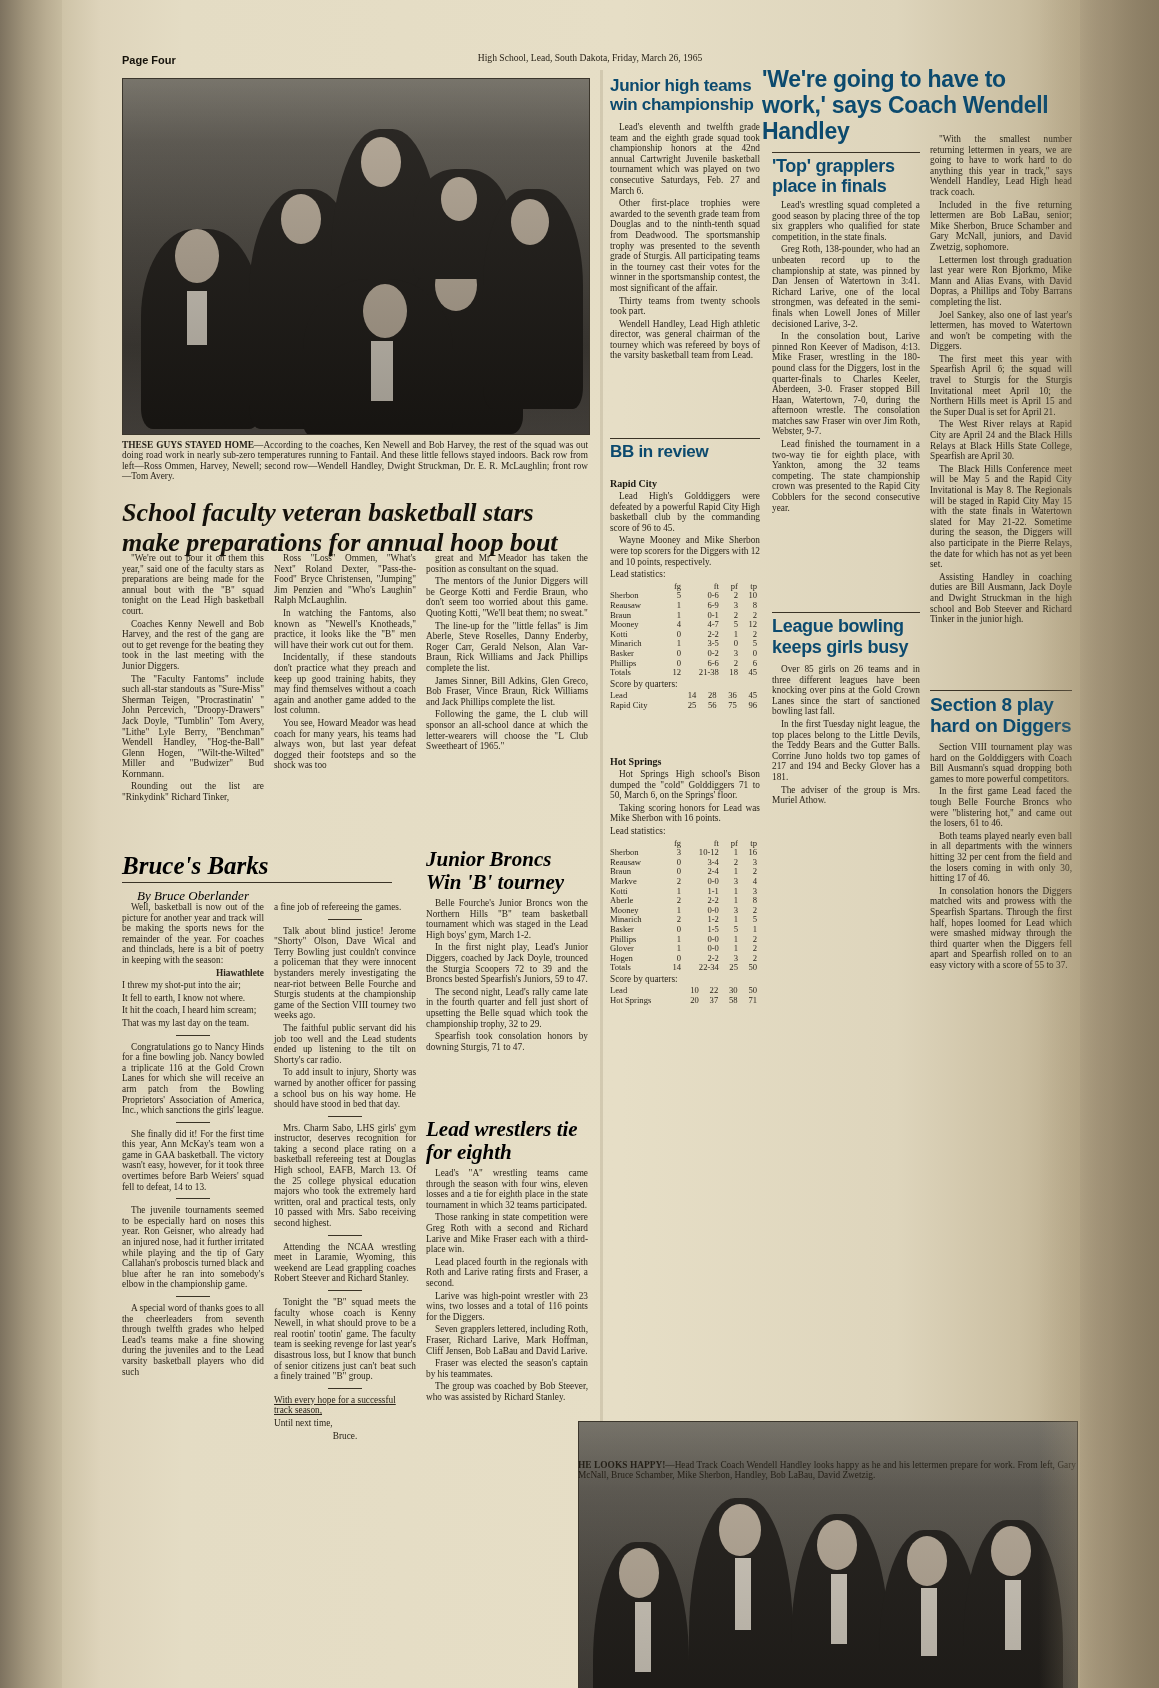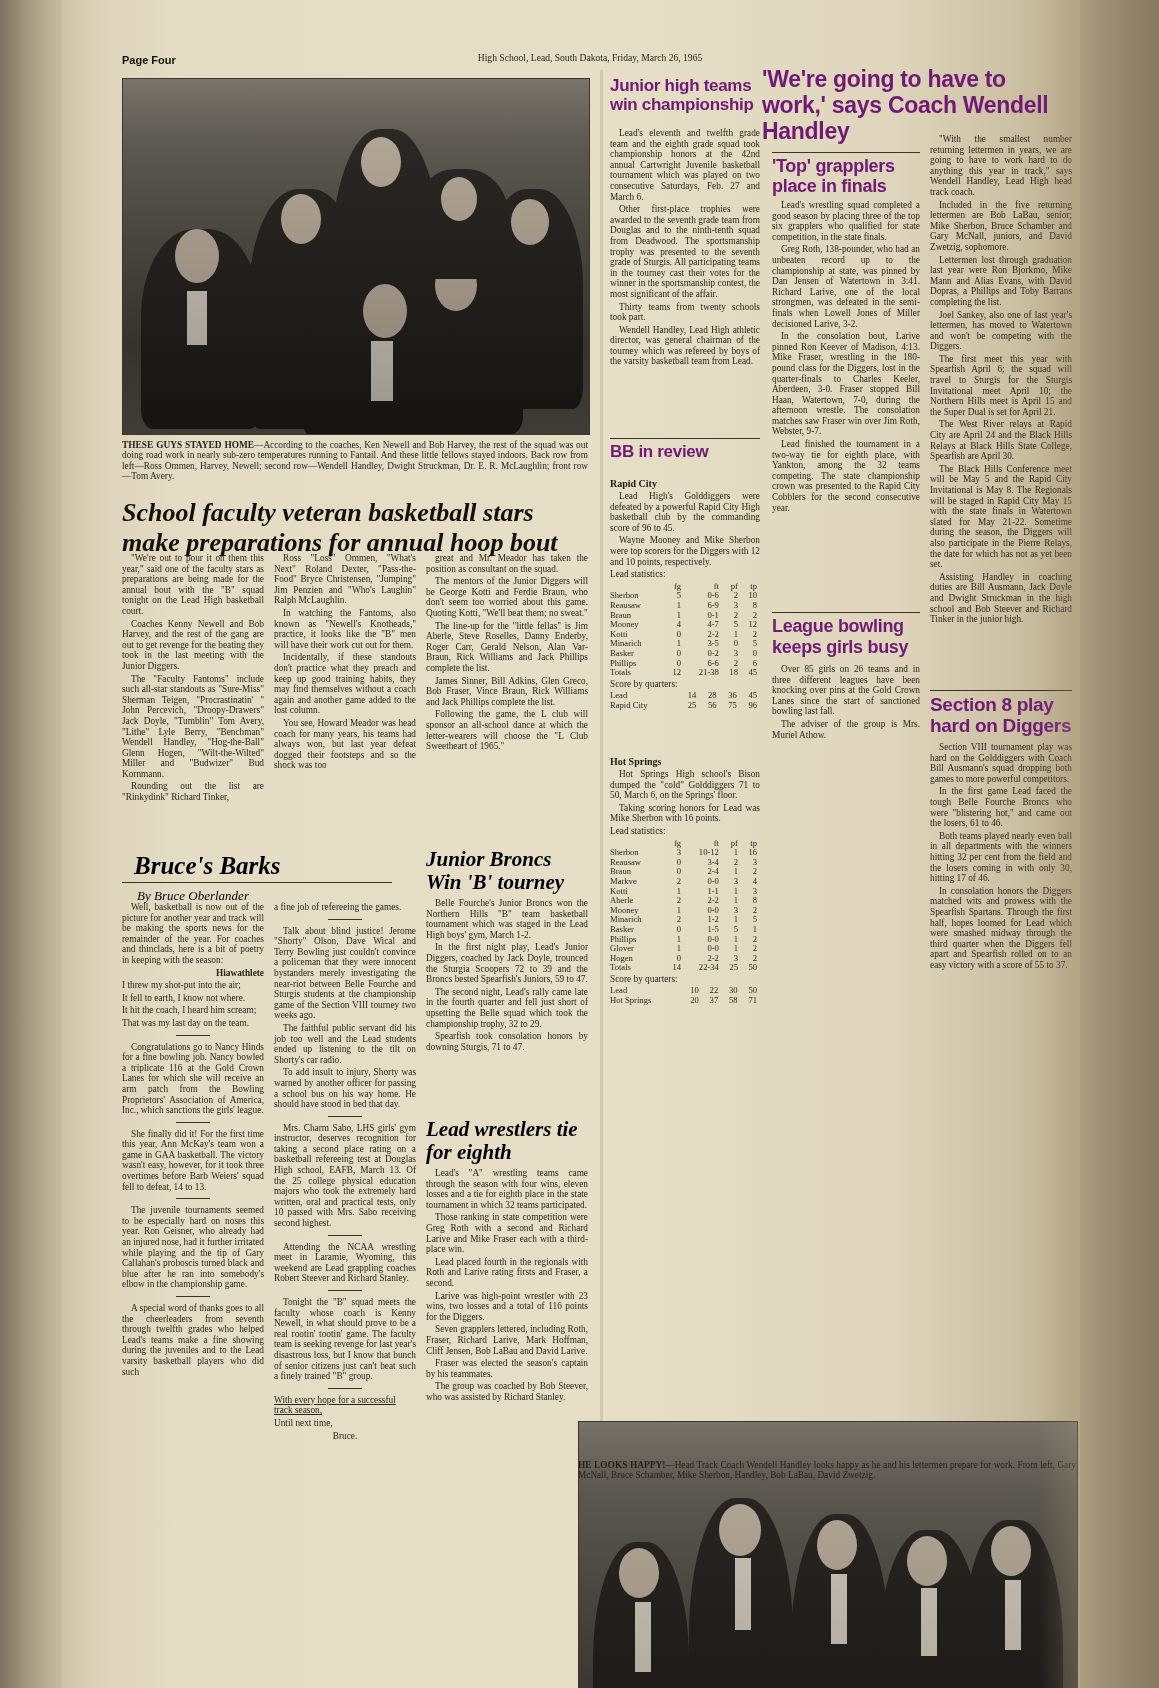--- a/index.html
+++ b/index.html
@@ -34,21 +34,21 @@
   }
   .ph-fig{position:absolute;background:#1e1b17;border-radius:44% 44% 10% 10%;}
   .ph-face{position:absolute;background:#b4a795;border-radius:50%;}
   .ph-shirt{position:absolute;background:#cfc8bb;}
   .stat{font-size:8.6px;line-height:9.6px;color:#241f16;font-family:"Liberation Serif",serif;}
   .stat td{padding:0 2px 0 0;white-space:nowrap;}
   .stat td.n{text-align:right;padding-right:3px;}
   .sectitle{font-weight:700;font-size:10px;color:#1d1a12;}
   .masthead{font-size:9.6px;color:#2a2419;}
   .bigscript{font-family:"Liberation Serif",serif;font-style:italic;font-weight:700;}
-  .blockhead{font-family:"Liberation Sans",sans-serif;font-weight:700;color:#701a75;letter-spacing:-.3px;}
+  .blockhead{font-family:"Liberation Sans",sans-serif;font-weight:700;color:#0c4a6e;letter-spacing:-.3px;}
   .slab{font-family:"Liberation Sans",sans-serif;font-weight:700;color:#14110a;}
   .byline{font-size:13px;text-align:center;font-style:italic;}
   .centerline{text-align:right;}
   .smallrule{width:34px;border-top:1px solid #3a3326;margin:6px auto;}
   .fade-right{position:absolute;right:0;top:0;width:120px;height:100%;
      background:linear-gradient(90deg,rgba(190,176,146,0) 0%,rgba(168,153,123,.55) 60%,rgba(140,126,99,.85) 100%);pointer-events:none;}
 </style>
 </head>
 <body>
 
@@ -104,21 +104,21 @@
   </div>
   <div class="col tiny" style="left:426px;top:553px;width:162px;">
     <p>great and Mr. Meador has taken the position as consultant on the squad.</p>
       <p>The mentors of the Junior Diggers will be George Kotti and Ferdie Braun, who don't seem too worried about this game. Quoting Kotti, "We'll beat them; no sweat."</p>
       <p>The line-up for the "little fellas" is Jim Aberle, Steve Roselles, Danny Enderby, Roger Carr, Gerald Nelson, Alan Var-Braun, Rick Williams and Jack Phillips complete the list.</p>
       <p>James Sinner, Bill Adkins, Glen Greco, Bob Fraser, Vince Braun, Rick Williams and Jack Phillips complete the list.</p>
       <p>Following the game, the L club will sponsor an all-school dance at which the letter-wearers will choose the "L Club Sweetheart of 1965."</p>
   </div>
 
   <div class="col" style="left:122px;top:852px;width:270px;">
-    <div class="bigscript" style="font-size:25px;line-height:27px;margin-left:12px;">Bruce's Barks</div>
+    <div class="bigscript" style="font-size:25px;line-height:27px;">Bruce's Barks</div>
     <div style="border-top:1px solid #3a3326;margin-top:3px;"></div>
   </div>
   <div class="col byline" style="left:122px;top:888px;width:142px;">
     <span>By Bruce Oberlander</span>
   </div>
   <div class="col tiny" style="left:122px;top:902px;width:142px;">
     <p>Well, basketball is now out of the picture for another year and track will be making the sports news for the remainder of the year. For coaches and thinclads, here is a bit of poetry in keeping with the season:</p>
     <p class="noind centerline" style="font-weight:700;">Hiawathlete</p>
     <p class="noind">I threw my shot-put into the air;</p>
     <p class="noind">It fell to earth, I know not where.</p>
@@ -172,21 +172,21 @@
       <p>Seven grapplers lettered, including Roth, Fraser, Richard Larive, Mark Hoffman, Cliff Jensen, Bob LaBau and David Larive.</p>
       <p>Fraser was elected the season's captain by his teammates.</p>
       <p>The group was coached by Bob Steever, who was assisted by Richard Stanley.</p>
   </div>
 
   <div class="vgutter" style="left:600px;top:70px;height:1600px;"></div>
 
   <div class="col" style="left:610px;top:76px;width:150px;">
     <div class="blockhead" style="font-size:17px;line-height:19px;">Junior high teams win championship</div>
   </div>
-  <div class="col tiny" style="left:610px;top:128px;width:150px;">
+  <div class="col tiny" style="left:610px;top:122px;width:150px;">
     <p>Lead's eleventh and twelfth grade team and the eighth grade squad took championship honors at the 42nd annual Cartwright Juvenile basketball tournament which was played on two consecutive Saturdays, Feb. 27 and March 6.</p>
       <p>Other first-place trophies were awarded to the seventh grade team from Douglas and to the ninth-tenth squad from Deadwood. The sportsmanship trophy was presented to the seventh grade of Sturgis. All participating teams in the tourney cast their votes for the winner in the sportsmanship contest, the most significant of the affair.</p>
       <p>Thirty teams from twenty schools took part.</p>
       <p>Wendell Handley, Lead High athletic director, was general chairman of the tourney which was refereed by boys of the varsity basketball team from Lead.</p>
   </div>
 
   <div class="col" style="left:610px;top:438px;width:150px;">
     <div style="border-top:1px solid #3a3326;margin-bottom:3px;"></div>
     <div class="blockhead" style="font-size:17px;line-height:19px;">BB in review</div>
   </div>
@@ -436,20 +436,21 @@
       <p>In the consolation bout, Larive pinned Ron Keever of Madison, 4:13. Mike Fraser, wrestling in the 180-pound class for the Diggers, lost in the quarter-finals to Charles Keeler, Aberdeen, 3-0. Fraser stopped Bill Haan, Watertown, 7-0, during the afternoon wrestle. The consolation matches saw Fraser win over Jim Roth, Webster, 9-7.</p>
       <p>Lead finished the tournament in a two-way tie for eighth place, with Yankton, among the 32 teams competing. The state championship crown was presented to the Rapid City Cobblers for the second consecutive year.</p>
   </div>
 
   <div class="col" style="left:772px;top:612px;width:148px;">
     <div style="border-top:1px solid #3a3326;margin-bottom:3px;"></div>
     <div class="blockhead" style="font-size:18px;line-height:21px;">League bowling keeps girls busy</div>
   </div>
   <div class="col tiny" style="left:772px;top:664px;width:148px;">
     <p>Over 85 girls on 26 teams and in three different leagues have been knocking over pins at the Gold Crown Lanes since the start of sanctioned bowling last fall.</p>
+      <p>In the first Tuesday night league, the top places belong to the Little Devils, the Teddy Bears and the Gutter Balls. Corrine Juno holds two top games of 217 and 194 and Becky Glover has a 181.</p>
       <p>The adviser of the group is Mrs. Muriel Athow.</p>
   </div>
 
   <div class="col" style="left:762px;top:66px;width:310px;">
     <div class="blockhead" style="font-size:23px;line-height:26px;">'We're going to have to work,' says Coach Wendell Handley</div>
   </div>
   <div class="col tiny" style="left:930px;top:134px;width:142px;">
     <p>"With the smallest number returning lettermen in years, we are going to have to work hard to do anything this year in track," says Wendell Handley, Lead High head track coach.</p>
       <p>Included in the five returning lettermen are Bob LaBau, senior; Mike Sherbon, Bruce Schamber and Gary McNall, juniors, and David Zwetzig, sophomore.</p>
       <p>Lettermen lost through graduation last year were Ron Bjorkmo, Mike Mann and Alias Evans, with David Dopras, a Phillips and Toby Barrans completing the list.</p>

